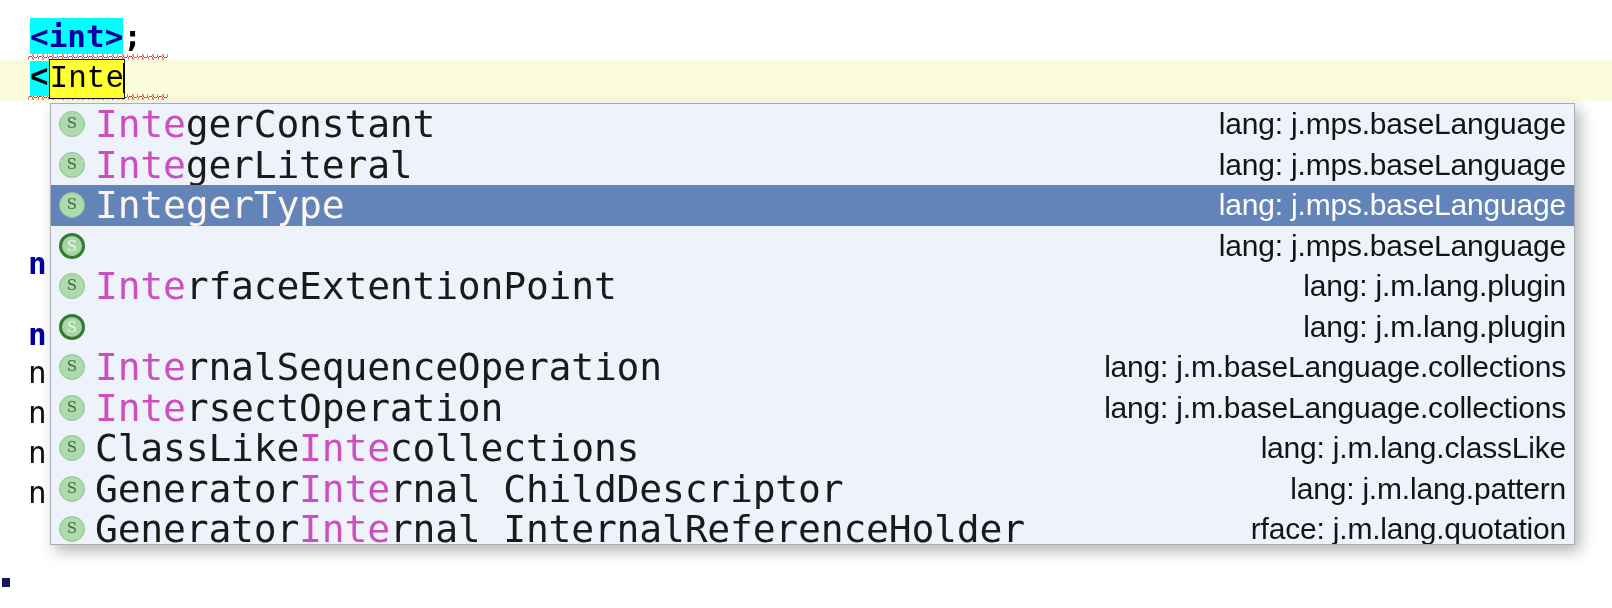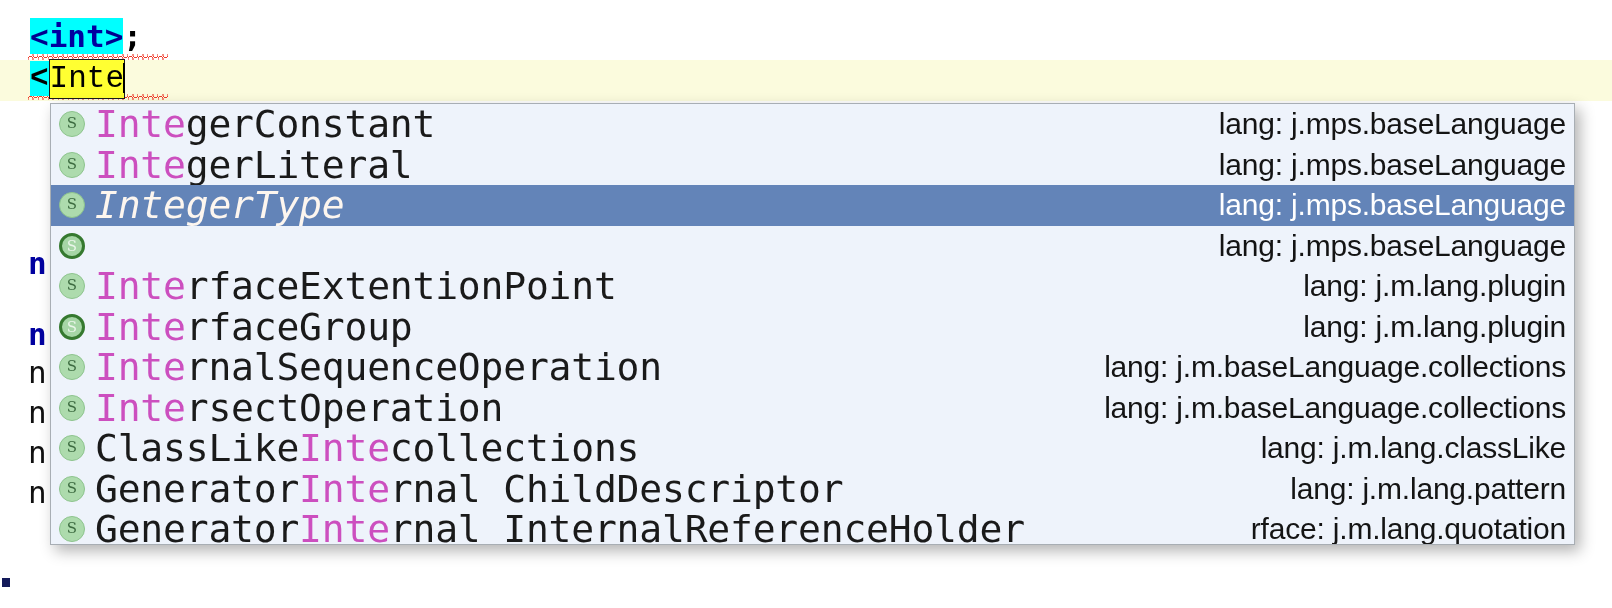--- a/index.html
+++ b/index.html
@@ -180,21 +180,21 @@
   }
 
   .row-name {
     flex: 0 0 auto;
     white-space: pre;
     font-family: "DejaVu Sans Mono", "Liberation Mono", monospace;
     font-size: 38px;
     color: #1a1a1a;
     letter-spacing: -0.2px;
   }
-  .row.selected .row-name { color: #fdf6ef; font-style: italic; }
+  .row.selected .row-name { color: #fdf6ef; }
   .row-name .m { color: #cc4fbf; }
   .row.selected .row-name .m { color: #fdf6ef; }
 
   .row-lang {
     flex: 1 1 auto;
     text-align: right;
     white-space: pre;
     font-family: Liberation Sans, sans-serif;
     font-size: 30px;
     color: #141414;
@@ -248,21 +248,20 @@
         <span class="concept-icon abstract">S</span>
         <span class="row-lang">lang: j.mps.baseLanguage</span>
       </div>
       <div class="row">
         <span class="concept-icon">S</span>
         <span class="row-name"><span class="m">Inte</span><span>rfaceExtentionPoint</span></span>
         <span class="row-lang">lang: j.m.lang.plugin</span>
       </div>
       <div class="row">
         <span class="concept-icon abstract">S</span>
-        <span class="row-name"><span class="m">Inte</span><span>rfaceGroup</span></span>
         <span class="row-lang">lang: j.m.lang.plugin</span>
       </div>
       <div class="row">
         <span class="concept-icon">S</span>
         <span class="row-name"><span class="m">Inte</span><span>rnalSequenceOperation</span></span>
         <span class="row-lang">lang: j.m.baseLanguage.collections</span>
       </div>
       <div class="row">
         <span class="concept-icon">S</span>
         <span class="row-name"><span class="m">Inte</span><span>rsectOperation</span></span>

